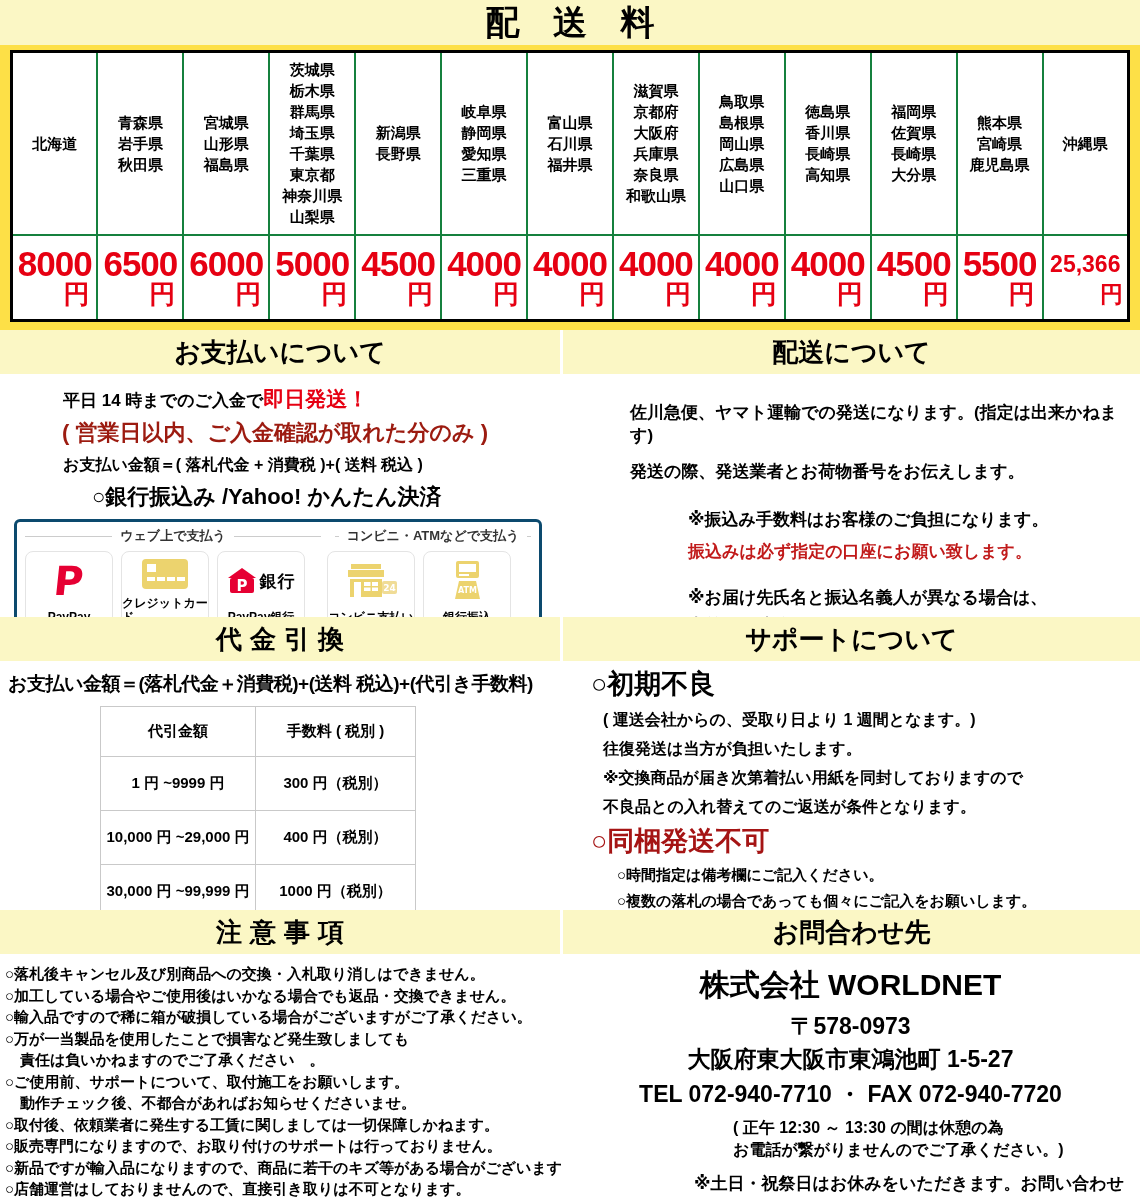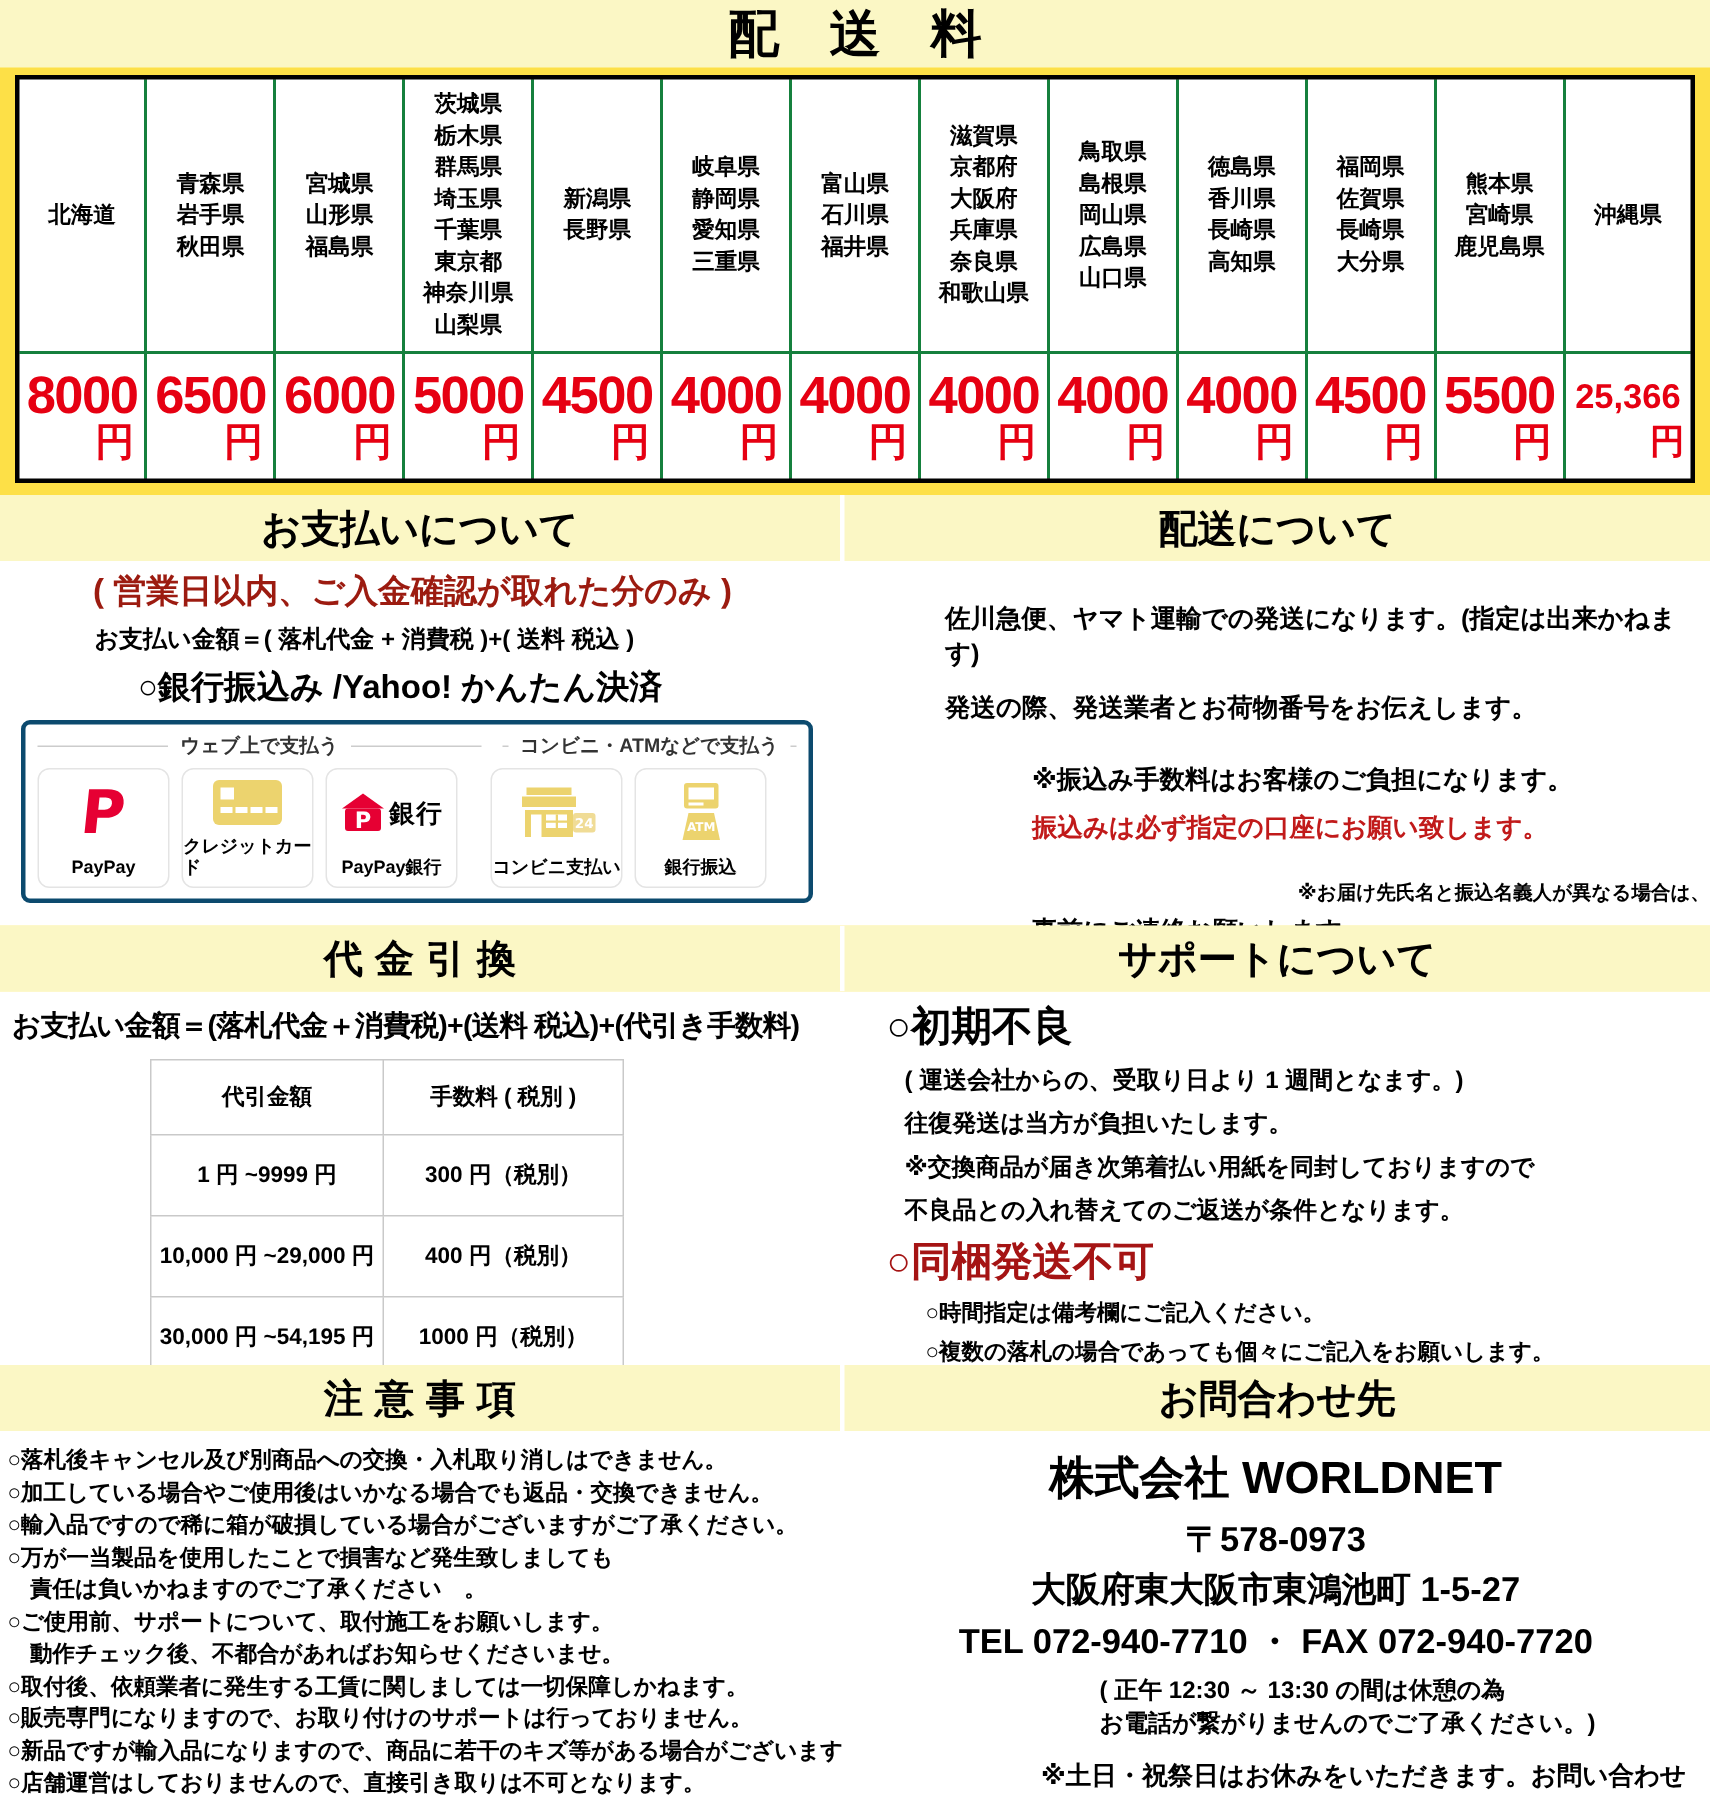--- a/index.html
+++ b/index.html
@@ -59,21 +59,21 @@
   .cc-card { width:46px; height:30px; background:#ecd36e; border-radius:4px; position:relative; }
   .cc-chip { position:absolute; left:5px; top:5px; width:9px; height:8px; background:#fff; }
   .cc-dash { position:absolute; top:18px; width:8px; height:4px; background:#fff; }
   .ppb-wrap { display:flex; align-items:center; }
   .ppb-kanji { font-size:17px; margin-left:3px; letter-spacing:1px; }
   
   .dlv-line1 { margin:27px 0 0 69px; font-size:17px; }
   .dlv-line2 { margin:13px 0 0 69px; font-size:17px; }
   .dlv-note1 { margin:25px 0 0 127px; font-size:17px; }
   .dlv-note1r { margin:9px 0 0 127px; font-size:17px; color:#c11a1a; }
-  .dlv-note2a { margin:23px 0 0 127px; font-size:13px;text-align:right; }
+  .dlv-note2a { margin:23px 0 0 127px; font-size:17px; }
   .dlv-note2b { margin:5px 0 0 127px; font-size:17px; }
   
   .cod-formula { margin:10px 0 0 8px; font-size:19px; letter-spacing:-0.5px; }
   table.cod { margin:9px 0 0 100px; border-collapse:collapse; }
   table.cod th, table.cod td { border:1px solid #c9c9c9; text-align:center; font-size:15px;
                                font-weight:bold; background:#fff; }
   table.cod th { width:155px; height:50px; }
   table.cod th + th { width:160px; }
   table.cod td { height:54px; }
   
@@ -237,20 +237,23 @@
   </div>
 
   <div class="band-row">
     <div class="band-cell">お支払いについて</div>
     <div></div>
     <div class="band-cell">配送について</div>
   </div>
 
   <div class="content-row row-pay">
     <div class="col">
+      <div class="pay-line1">
+        <span>平日 14 時までのご入金で</span><span class="red-big">即日発送！</span>
+      </div>
       <div class="pay-line2">( 営業日以内、ご入金確認が取れた分のみ )</div>
       <div class="pay-formula">お支払い金額＝( 落札代金 + 消費税 )+( 送料 税込 )</div>
       <div class="pay-bank">○銀行振込み /Yahoo! かんたん決済</div>
 
       <div class="paybox">
         <div class="pm-groups">
           <div class="pm-group pm-g1">
             <span class="rule"></span>
             <span class="g-label">ウェブ上で支払う</span>
             <span class="rule"></span>
@@ -354,21 +357,21 @@
         <tbody>
             <tr>
               <td>1 円 ~9999 円</td>
               <td>300 円（税別）</td>
             </tr>
             <tr>
               <td>10,000 円 ~29,000 円</td>
               <td>400 円（税別）</td>
             </tr>
             <tr>
-              <td>30,000 円 ~54,195 円</td>
+              <td>30,000 円 ~99,999 円</td>
               <td>1000 円（税別）</td>
             </tr>
           </tbody>
       </table>
 
     </div>
 
     <div class="col">
       <div class="sup-defect-title">○初期不良</div>
       <div class="sup-line">( 運送会社からの、受取り日より 1 週間となます。)</div>

